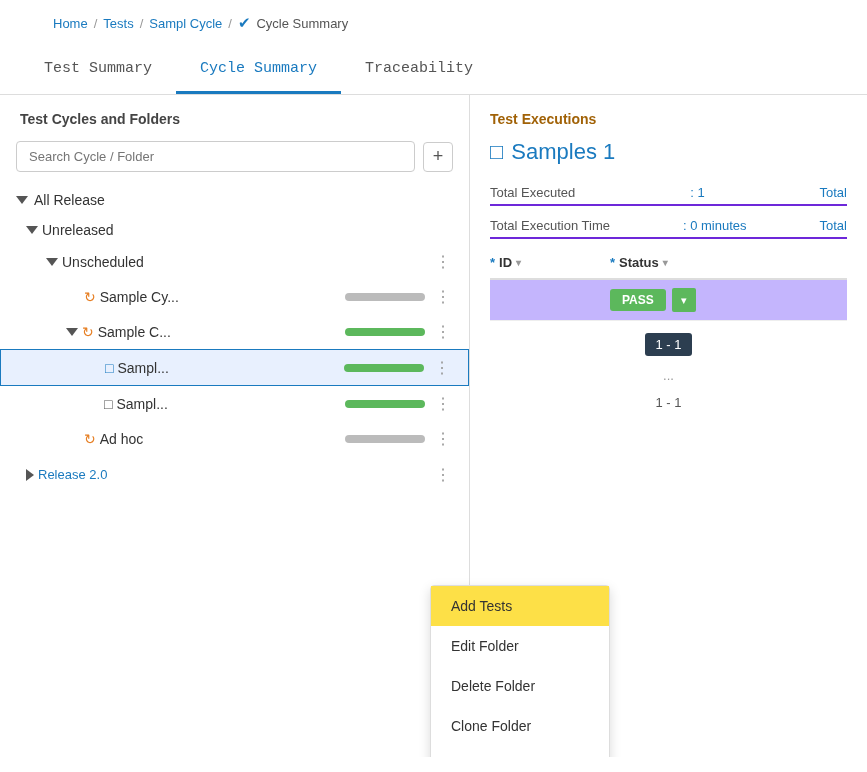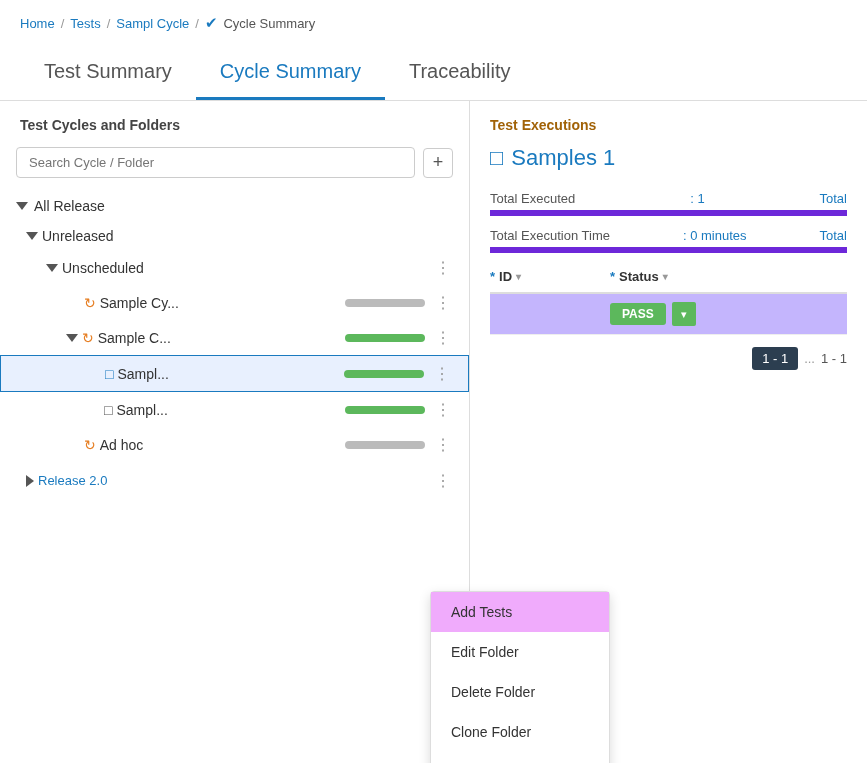--- a/index.html
+++ b/index.html
@@ -1,26 +1,26 @@
 <!DOCTYPE html>
 <html><head>
   <meta charset="utf-8">
   <style>
     * { box-sizing: border-box; margin: 0; padding: 0; }
     body { font-family: -apple-system, BlinkMacSystemFont, 'Segoe UI', Arial, sans-serif; font-size: 14px; color: #333; background: #fff; }
 
     
-    .breadcrumb { display: flex; align-items: center; gap: 6px; padding: 14px 20px; font-size: 13px; color: #555; }
+    .breadcrumb { display: flex; align-items: center; gap: 6px; padding: 14px 20px; font-size: 13px; color: #555; margin-left: 33px; }
     .breadcrumb a { color: #1a7abf; text-decoration: none; }
     .breadcrumb .sep { color: #999; }
     .breadcrumb .check-icon { color: #1a7abf; font-size: 15px; }
 
     
     .tabs { display: flex; border-bottom: 1px solid #ddd; padding: 0 20px; }
-    .tab { padding: 14px 24px; cursor: pointer; font-size: 20px; color: #555; border-bottom: 3px solid transparent; }
+    .tab { padding: 14px 24px; cursor: pointer; font-size: 15px; color: #555; border-bottom: 3px solid transparent; font-family: Liberation Mono, monospace; }
     .tab.active { color: #1a7abf; border-bottom: 3px solid #1a7abf; font-weight: 500; }
 
     
     .main { display: flex; height: calc(100vh - 110px); }
 
     
     .left-panel { width: 470px; border-right: 1px solid #ddd; display: flex; flex-direction: column; }
     .left-panel-header { padding: 16px 20px 10px; font-size: 14px; font-weight: 600; color: #444; }
     .search-bar { display: flex; align-items: center; gap: 8px; padding: 4px 16px 12px; }
     .search-input { flex: 1; padding: 7px 12px; border: 1px solid #ccc; border-radius: 4px; font-size: 13px; color: #999; }
@@ -44,21 +44,21 @@
     
     .tree-item.highlighted { background: #e8f0fe; border: 1px solid #1a7abf; }
 
     
     .right-panel { flex: 1; padding: 16px 20px; overflow-y: auto; }
     .right-panel-header { font-size: 14px; font-weight: 600; color: #a16207; margin-bottom: 12px; }
 
     .folder-title { display: flex; align-items: center; gap: 8px; color: #1a7abf; font-size: 22px; font-weight: 400; margin-bottom: 16px; }
     .folder-icon { font-size: 22px; color: #1a7abf; }
 
-    .stats-row { display: flex; align-items: center; justify-content: space-between; margin-bottom: 8px; padding: 4px 0; border-bottom: 6px solid #6d28d9; }
+    .stats-row { display: flex; align-items: center; justify-content: space-between; margin-bottom: 8px; padding: 4px 0; border-bottom: 2px solid #6d28d9; }
     .stat-label { font-size: 13px; color: #555; font-weight: 500; }
     .stat-value { font-size: 13px; color: #1a7abf; }
     .stat-right { font-size: 13px; color: #1a7abf; }
 
     
     .actions-bar { display: flex; align-items: center; gap: 10px; margin: 14px 0; }
     .select-all-btn { display: flex; align-items: center; gap: 6px; padding: 7px 14px; border: 1px solid #ccc; border-radius: 4px; background: #fff; cursor: pointer; font-size: 13px; color: #333; }
     .select-all-btn .checkbox { width: 14px; height: 14px; border: 1px solid #999; border-radius: 2px; display: inline-block; }
     .delete-btn { display: flex; align-items: center; gap: 6px; padding: 7px 14px; border: 1px solid #ccc; border-radius: 4px; background: #f5f5f5; cursor: pointer; font-size: 13px; color: #888; }
 
@@ -69,29 +69,29 @@
     .asterisk { color: #1a7abf; font-weight: bold; }
     .sort-icon { font-size: 10px; color: #999; }
 
     .table-row { display: flex; align-items: center; border-bottom: 1px solid #eee; padding: 8px 0; background: #c4b5fd; }
     .cell-id { width: 120px; font-size: 13px; color: #333; }
     .cell-status { width: 140px; }
     .pass-badge { background: #5cb85c; color: #fff; padding: 4px 12px; border-radius: 3px; font-size: 12px; font-weight: 600; display: inline-block; }
     .badge-chevron { display: inline-flex; align-items: center; justify-content: center; width: 24px; height: 24px; background: #5cb85c; color: #fff; cursor: pointer; border-radius: 2px; font-size: 11px; margin-left: 2px; }
 
     
-    .pagination { display: flex; align-items: center; justify-content: flex-end; gap: 6px; margin-top: 12px; }
+    .pagination { display: flex; align-items: center; justify-content: flex-end; gap: 12px; margin-top: 12px; flex-direction: column; }
     .page-badge { background: #2c3e50; color: #fff; padding: 4px 10px; border-radius: 3px; font-size: 13px; }
     .page-nav { font-size: 13px; color: #999; }
     .page-info { font-size: 13px; color: #555; }
 
     
     .context-menu-overlay { position: absolute; top: 490px; left: 430px; background: #fff; border: 1px solid #ddd; border-radius: 4px; box-shadow: 0 4px 12px rgba(0,0,0,0.15); z-index: 100; min-width: 180px; }
     .menu-item { padding: 12px 20px; font-size: 14px; color: #333; cursor: pointer; }
-    .menu-item.highlighted-item { background: #f0abfc; }
+    .menu-item.highlighted-item { background: #fde047; }
 
     
     .release-item { display: flex; align-items: center; gap: 4px; padding: 7px 12px 7px 26px; }
     .release-label { font-size: 13px; color: #1a7abf; }
 
     .all-releases-row { display: flex; align-items: center; gap: 6px; padding: 8px 16px; }
     .triangle-down { width: 0; height: 0; border-left: 6px solid transparent; border-right: 6px solid transparent; border-top: 8px solid #555; }
     .triangle-right { width: 0; height: 0; border-top: 6px solid transparent; border-bottom: 6px solid transparent; border-left: 8px solid #555; }
   </style>
 </head>

